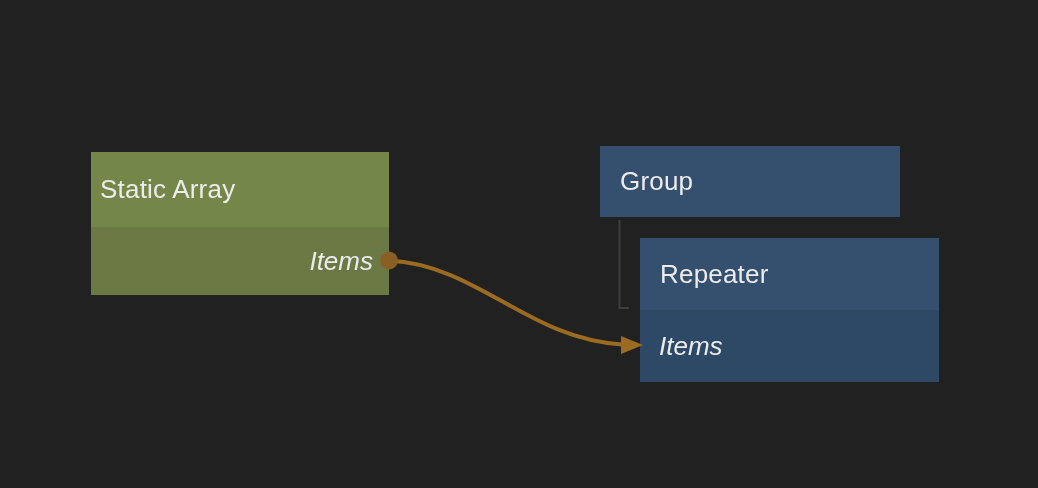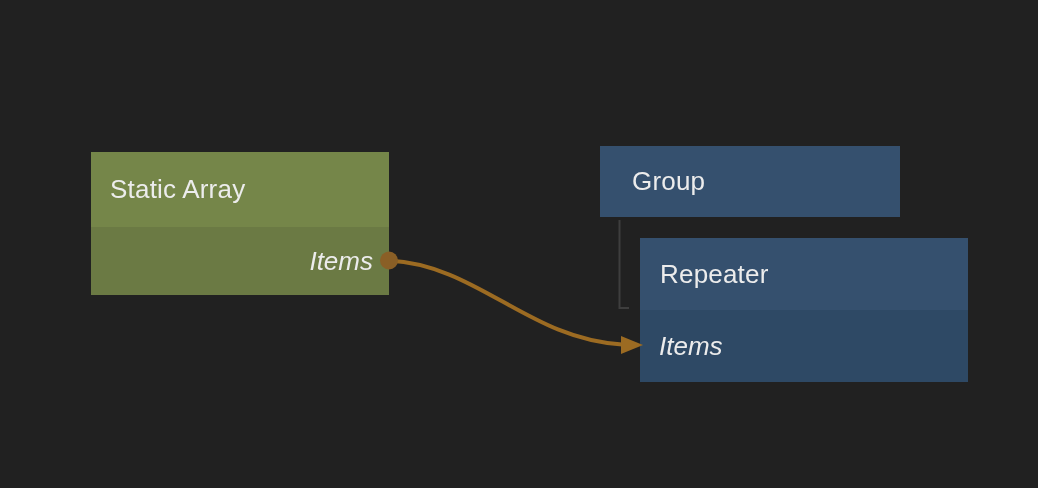--- a/index.html
+++ b/index.html
@@ -46,28 +46,28 @@
   .port-row {
     flex: 1;
     display: flex;
     align-items: center;
     font-size: 26px;
     color: var(--text);
     font-style: italic;
   }
   
   #node-static-array { left: 91px; top: 152px; width: 298px; height: 143px; }
-  #node-static-array .node-header { background: var(--green_header); height: 75px; padding-left: 19px; }
+  #node-static-array .node-header { background: var(--green_header); height: 75px; padding-left: 9px; }
   #node-static-array .node-body { background: var(--green_body); }
   #node-static-array .port-row { justify-content: flex-end; padding-right: 16px; }
   
   #node-group { left: 600px; top: 146px; width: 300px; height: 71px; }
-  #node-group .node-header { background: var(--blue_header); height: 71px; padding-left: 32px; }
+  #node-group .node-header { background: var(--blue_header); height: 71px; padding-left: 20px; }
   
-  #node-repeater { left: 640px; top: 238px; width: 328px; height: 144px; }
+  #node-repeater { left: 640px; top: 238px; width: 299px; height: 144px; }
   #node-repeater .node-header { background: var(--blue_header); height: 72px; padding-left: 20px; }
   #node-repeater .node-body { background: var(--blue_body); }
   #node-repeater .port-row { justify-content: flex-start; padding-left: 19px; }
 
   svg.overlay {
     position: absolute;
     inset: 0;
     pointer-events: none;
   }
   svg.overlay .tree-line {

